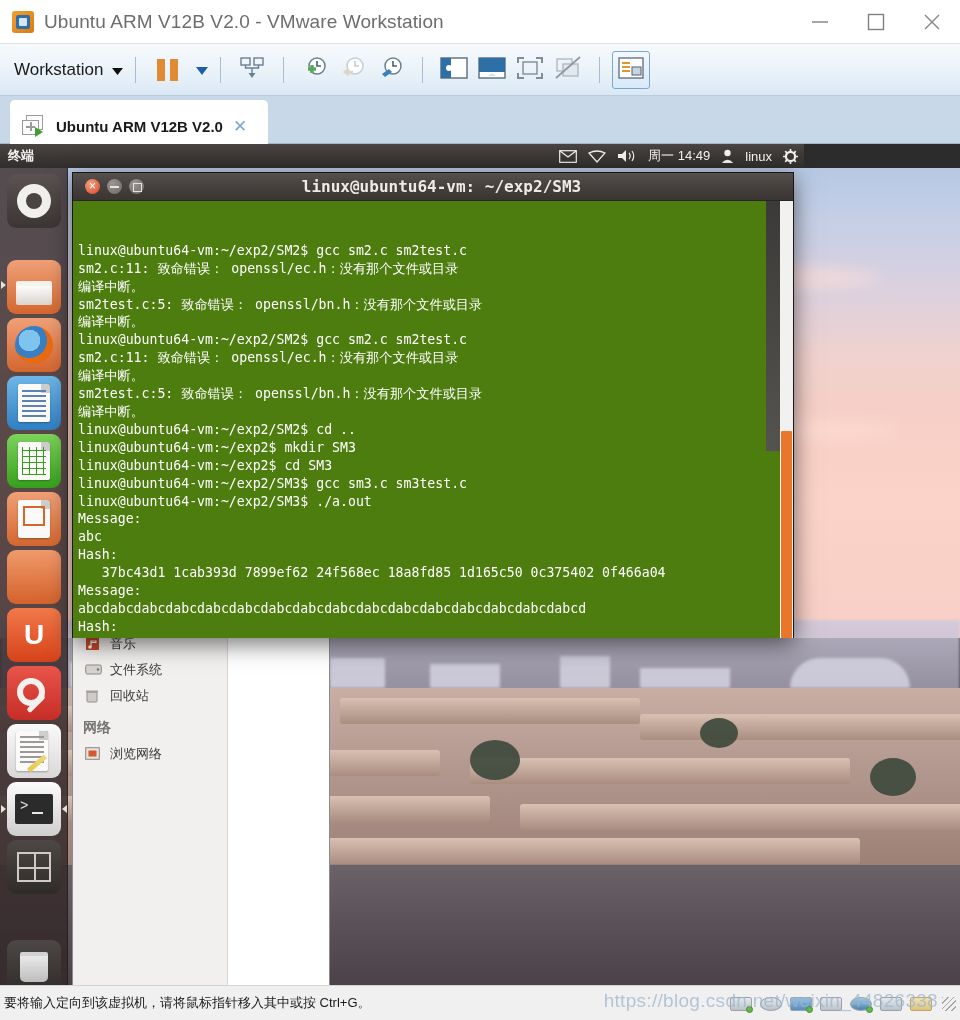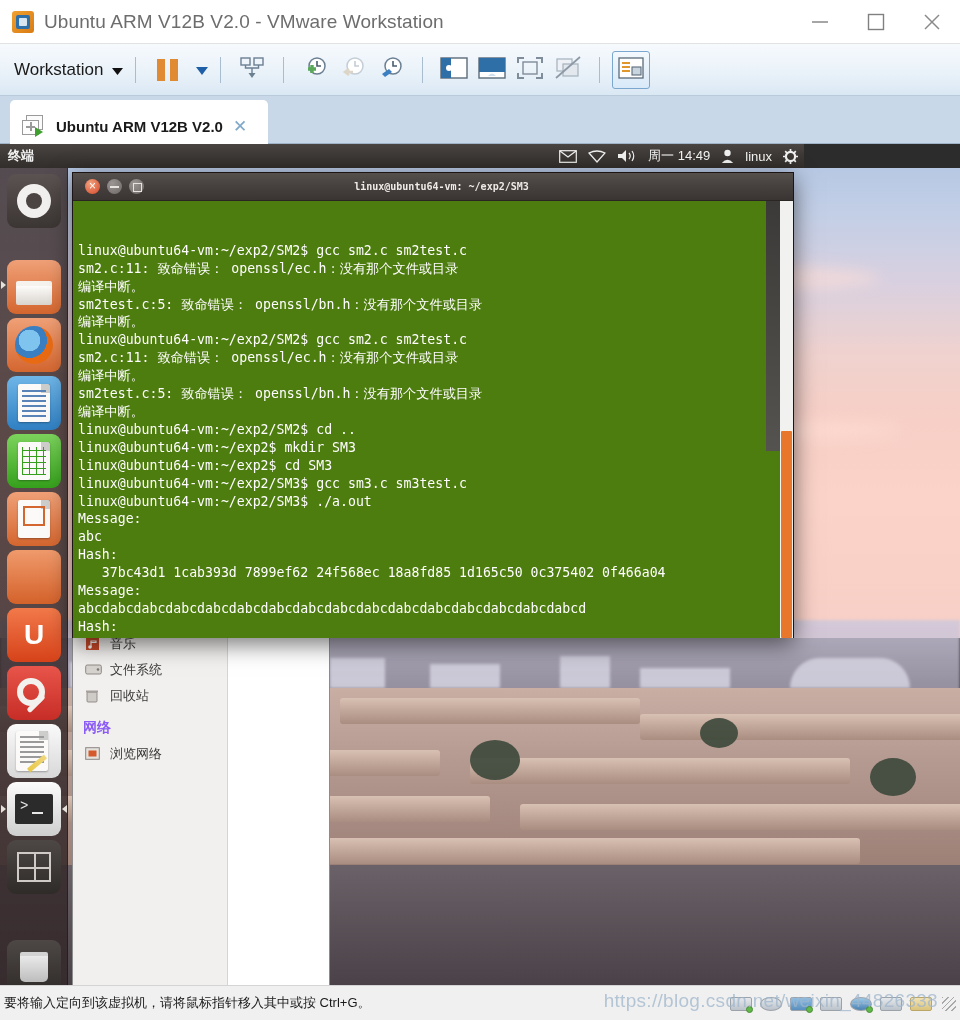--- a/index.html
+++ b/index.html
@@ -180,21 +180,21 @@
 
   
   .nautilus {
     position:absolute; left:72px; top:480px; width:258px; height:497px;
     background:#ffffff; border:1px solid #8c8c8c;
   }
   .nau-side { position:absolute; left:0; top:0; width:155px; height:100%;
     background:#f2f0ee; border-right:1px solid #d8d4d0; padding-top:6px; }
   .nau-row { display:flex; align-items:center; height:26px; padding-left:12px; font-size:13px; color:#3a3a3a; }
   .nau-row .ri { width:18px; height:15px; margin-right:7px; display:inline-block; }
-  .nau-head { padding-left:10px; font-size:14px; font-weight:bold; color:#8b5cf6; margin-top:10px; margin-bottom:4px; }
+  .nau-head { padding-left:10px; font-size:14px; font-weight:bold; color:#737373; margin-top:10px; margin-bottom:4px; }
 
   
   .term {
     position:absolute; left:72px; top:28px; width:722px; height:466px;
     border:1px solid #1d1416;
     box-shadow:0 6px 22px rgba(0,0,0,.55);
   }
   .term-title {
     height:28px; background:linear-gradient(180deg,#56504d 0%,#46403e 48%,#3a3533 100%);
     display:flex; align-items:center; border-bottom:1px solid #2a2624;
@@ -202,21 +202,21 @@
   .tb-dot { width:15px; height:15px; border-radius:50%; margin-left:7px; position:relative; }
   .tb-dot.close { background:radial-gradient(circle at 35% 30%,#f2a07c,#d4482a); margin-left:12px; }
   .tb-dot.min   { background:radial-gradient(circle at 35% 30%,#9b9693,#6d6865); }
   .tb-dot.max   { background:radial-gradient(circle at 35% 30%,#9b9693,#6d6865); }
   .tb-dot.close::after { content:"\00d7"; position:absolute; inset:0; color:#fff; font-size:12px;
     text-align:center; line-height:15px; }
   .tb-dot.min::after { content:""; position:absolute; left:3px; top:7px; width:9px; height:1.6px; background:#e6e2df; }
   .tb-dot.max::after { content:""; position:absolute; left:4px; top:4px; width:7px; height:7px;
     border:1.4px solid #e6e2df; }
   .term-title-text {
-    flex:1; text-align:center; color:#efeae6; font-size:10px; font-weight:bold;
+    flex:1; text-align:center; color:#efeae6; font-size:16px; font-weight:bold;
     font-family:"DejaVu Sans Mono","Liberation Mono",monospace;
     margin-right:54px;
   }
   .term-body {
     height:437px; background:#4d7c0f; padding:5px 0 0 5px;
     font-family:"DejaVu Sans Mono","Liberation Mono",monospace;
     font-size:13.2px; line-height:17.9px; color:#ffffff;
     white-space:pre; overflow:hidden; position:relative;
   }
   .term-line { white-space:pre; }

